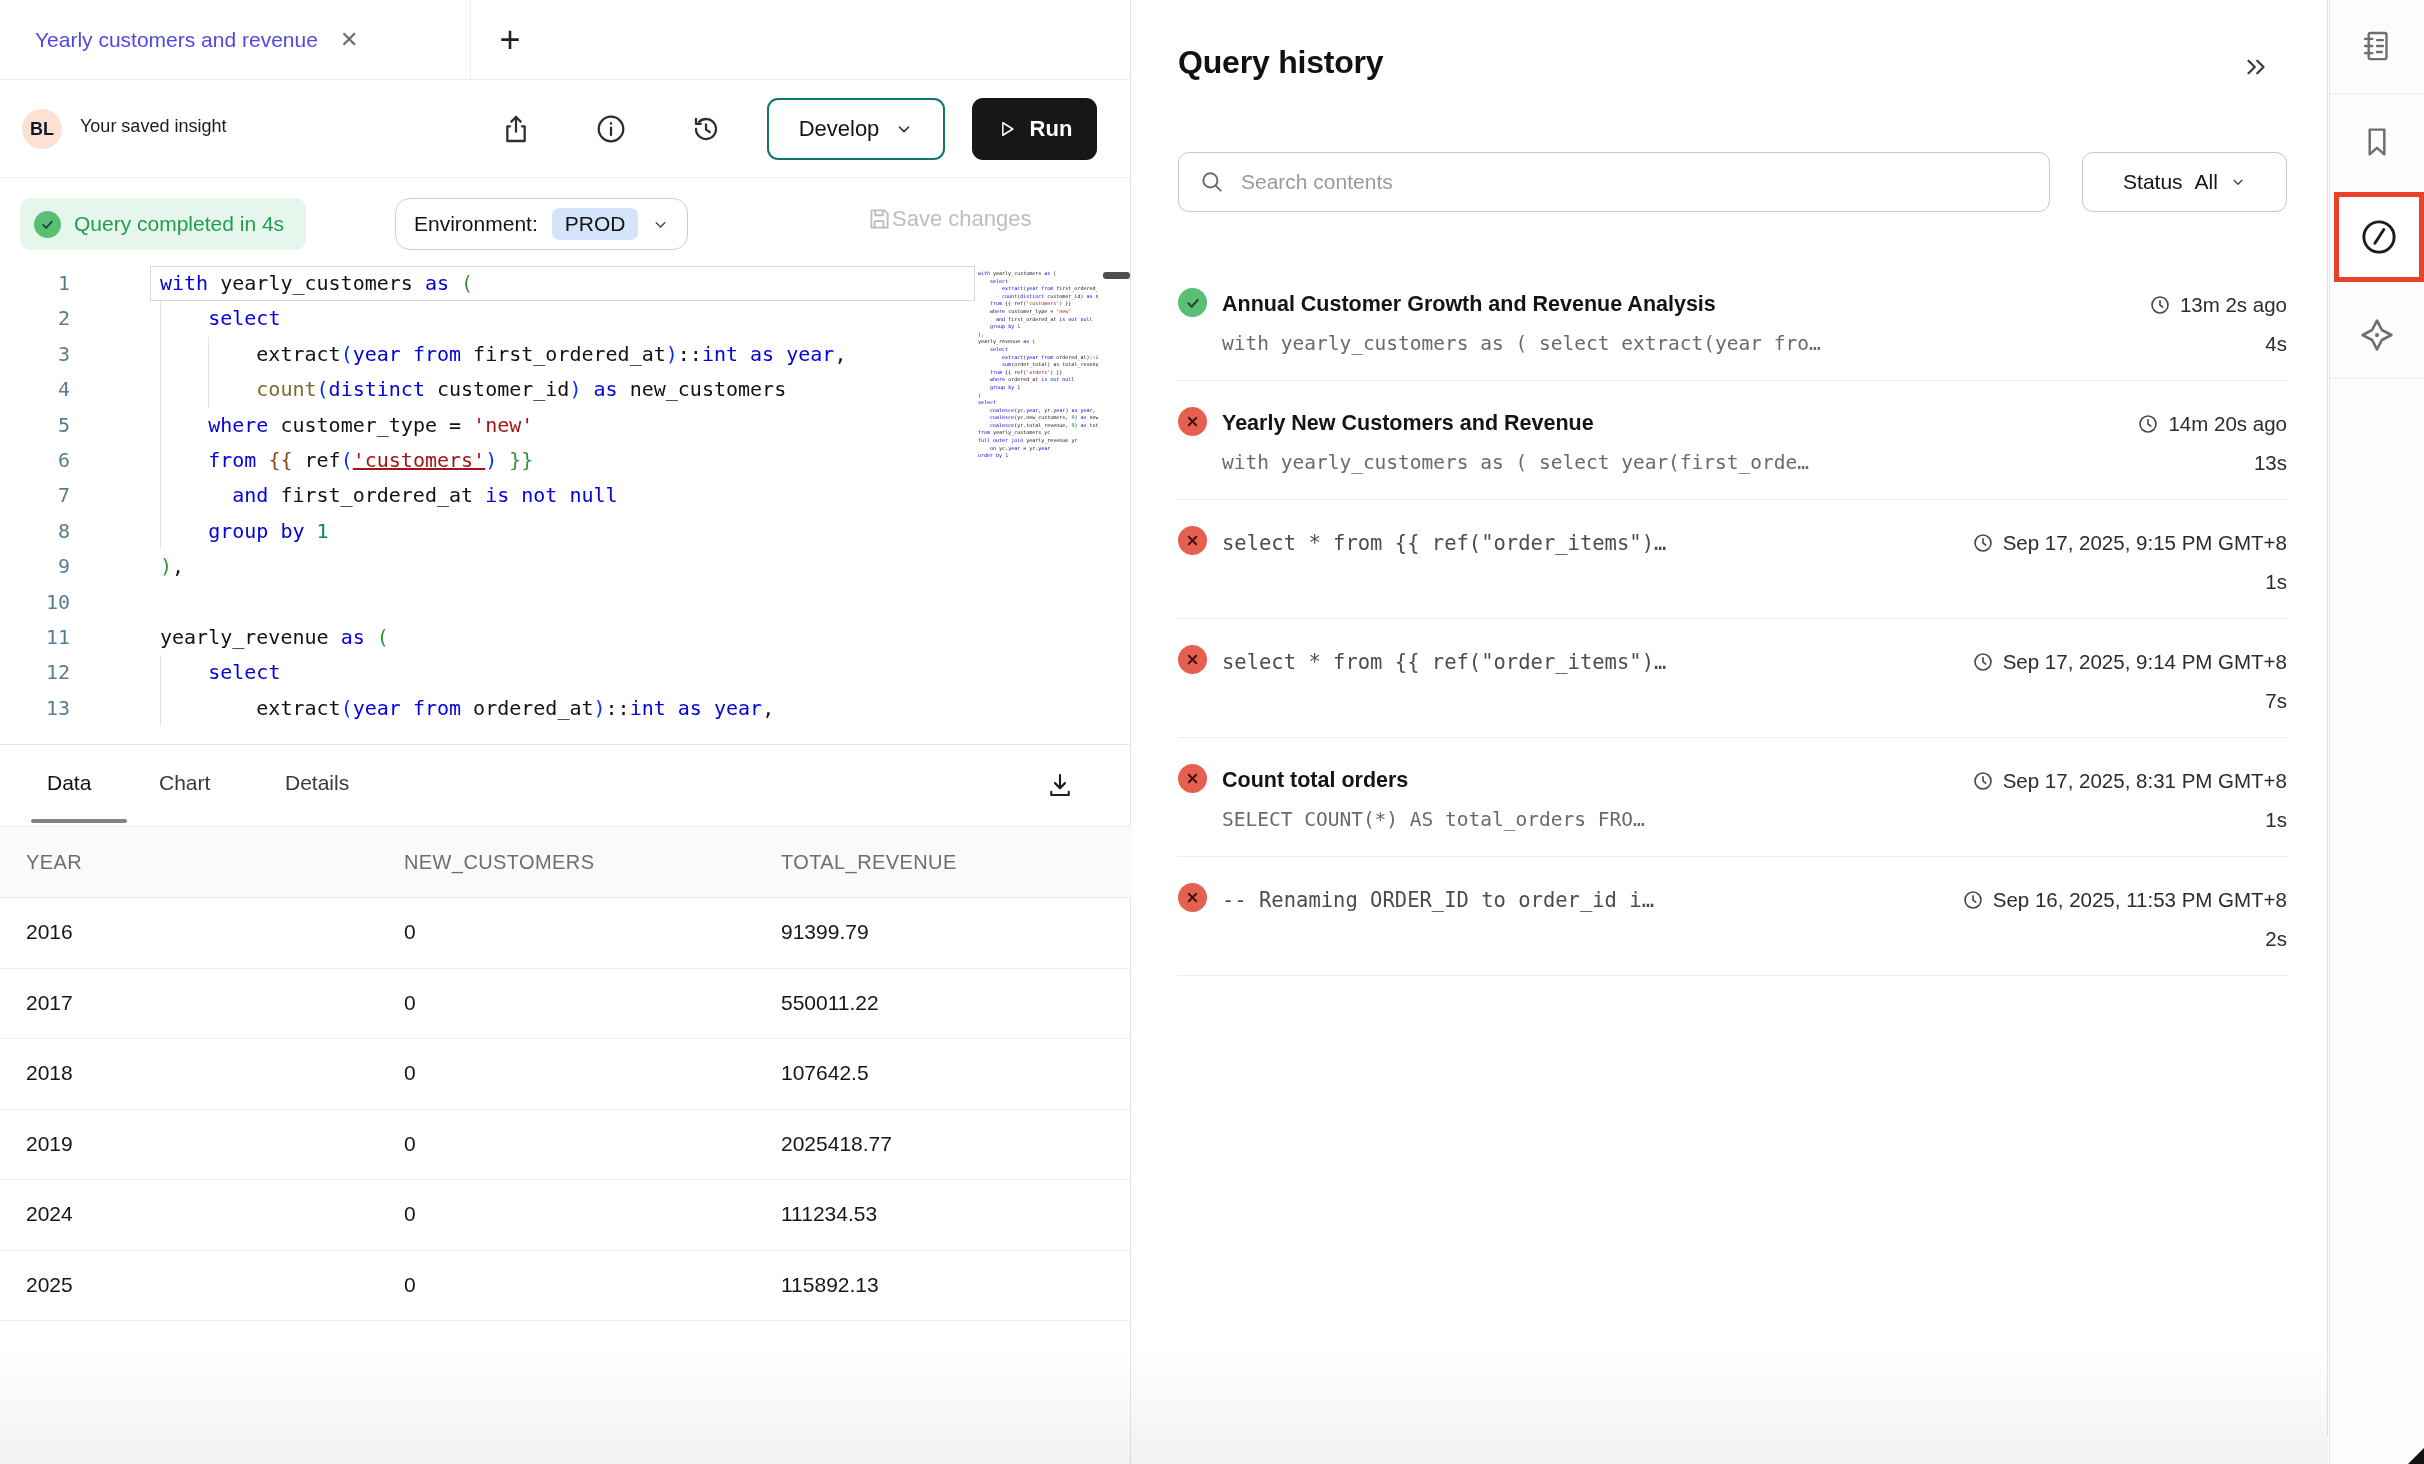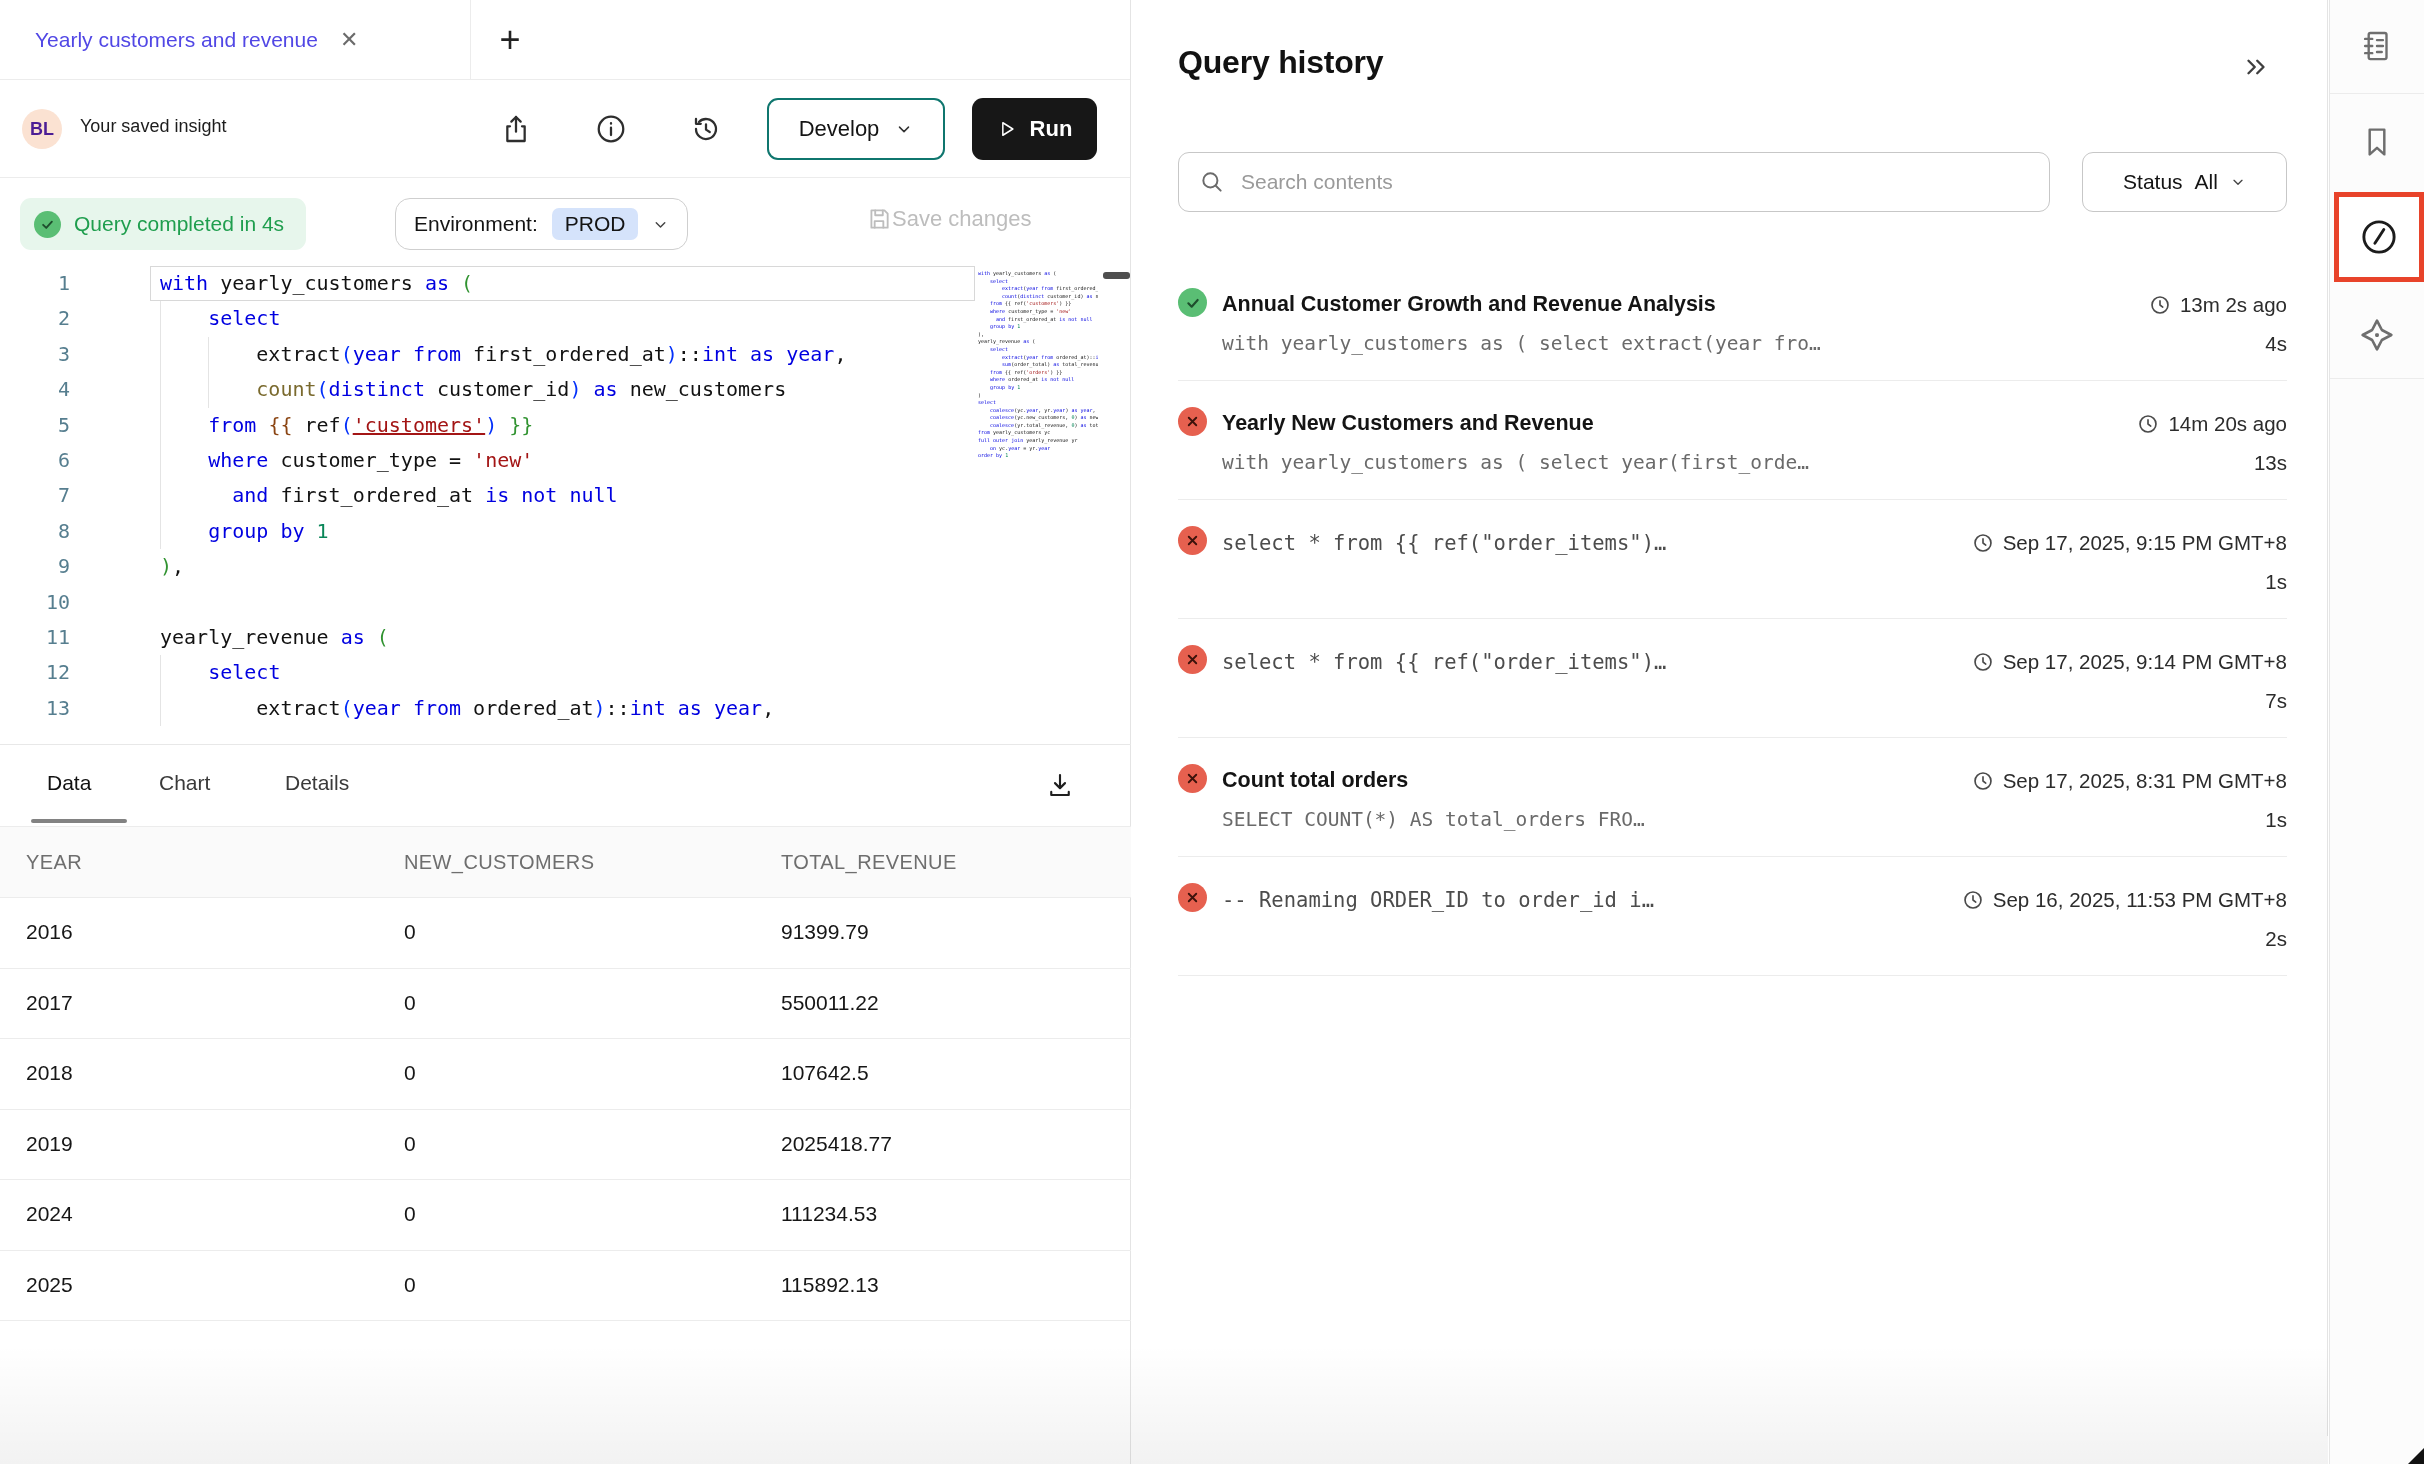--- a/index.html
+++ b/index.html
@@ -15,21 +15,21 @@
 
   .tabbar { position:absolute; left:0; top:0; width:100%; height:80px; border-bottom:1px solid #ececec; }
   .tab-active { position:absolute; left:0; top:0; height:79px; display:flex; align-items:center; padding:0 22px 0 35px; gap:22px; }
   .tab-title { color:var(--accent); font-size:21px; font-weight:500; }
   .tab-close { color:#6b6b6b; cursor:pointer; }
   .tab-divider { position:absolute; left:470px; top:0; width:1px; height:79px; background:#ececec; }
   .tab-plus { position:absolute; left:492px; top:22px; width:36px; height:36px; display:flex; align-items:center; justify-content:center; }
 
   .toolbar { position:absolute; left:0; top:80px; width:100%; height:98px; border-bottom:1px solid #ececec; }
   .avatar { position:absolute; left:22px; top:109px; width:40px; height:40px; border-radius:50%; background:#fbe2d2;
-            display:flex; align-items:center; justify-content:center; font-size:18px; font-weight:700; color:#4c1d95; }
+            display:flex; align-items:center; justify-content:center; font-size:18px; font-weight:700; color:#0f172a; }
   .saved-label { position:absolute; left:80px; top:116px; font-size:18px; color:#1c1c1c; }
   .tbicon { position:absolute; top:110px; width:38px; height:38px; display:flex; align-items:center; justify-content:center; color:#2e2e2e; }
   .tbicon.share { left:497px; } .tbicon.info { left:592px; } .tbicon.hist { left:687px; }
   .develop-btn { position:absolute; left:767px; top:98px; width:178px; height:62px; border:2px solid #0f766e; border-radius:11px;
                  display:flex; align-items:center; justify-content:center; gap:16px; font-size:22px; color:#141414; background:#fff; }
   .run-btn { position:absolute; left:972px; top:98px; width:125px; height:62px; background:var(--run); border-radius:11px;
              display:flex; align-items:center; justify-content:center; gap:13px; color:#fff; font-size:22px; font-weight:600; }
 
   .status-pill { position:absolute; left:20px; top:198px; height:52px; background:#e7f6ec; border-radius:11px;
                  display:flex; align-items:center; gap:13px; padding:0 22px 0 14px; }
@@ -196,22 +196,22 @@
           <div>10</div>
           <div>11</div>
           <div>12</div>
           <div>13</div>
         </div>
       <div class="code-area" id="code-area">
           <div class="code-line"><span class="tk-kw">with</span><span class="tk-p"> yearly_customers </span><span class="tk-kw">as</span><span class="tk-p"> </span><span class="tk-br2">(</span></div>
           <div class="code-line"><span class="tk-p">    </span><span class="tk-kw">select</span></div>
           <div class="code-line"><span class="tk-p">        extract</span><span class="tk-br1">(</span><span class="tk-kw">year</span><span class="tk-p"> </span><span class="tk-kw">from</span><span class="tk-p"> first_ordered_at</span><span class="tk-br1">)</span><span class="tk-p">::</span><span class="tk-kw">int</span><span class="tk-p"> </span><span class="tk-kw">as</span><span class="tk-p"> </span><span class="tk-kw">year</span><span class="tk-p">,</span></div>
           <div class="code-line"><span class="tk-p">        </span><span class="tk-fn">count</span><span class="tk-br1">(</span><span class="tk-kw">distinct</span><span class="tk-p"> customer_id</span><span class="tk-br1">)</span><span class="tk-p"> </span><span class="tk-kw">as</span><span class="tk-p"> new_customers</span></div>
+          <div class="code-line"><span class="tk-p">    </span><span class="tk-kw">where</span><span class="tk-p"> customer_type = </span><span class="tk-str">'new'</span></div>
           <div class="code-line"><span class="tk-p">    </span><span class="tk-kw">from</span><span class="tk-p"> </span><span class="tk-brc">{{</span><span class="tk-p"> ref</span><span class="tk-br1">(</span><span class="tk-link">'customers'</span><span class="tk-br1">)</span><span class="tk-p"> </span><span class="tk-br2">}}</span></div>
-          <div class="code-line"><span class="tk-p">    </span><span class="tk-kw">where</span><span class="tk-p"> customer_type = </span><span class="tk-str">'new'</span></div>
           <div class="code-line"><span class="tk-p">      </span><span class="tk-kw">and</span><span class="tk-p"> first_ordered_at </span><span class="tk-kw">is</span><span class="tk-p"> </span><span class="tk-kw">not</span><span class="tk-p"> </span><span class="tk-kw">null</span></div>
           <div class="code-line"><span class="tk-p">    </span><span class="tk-kw">group</span><span class="tk-p"> </span><span class="tk-kw">by</span><span class="tk-p"> </span><span class="tk-num">1</span></div>
           <div class="code-line"><span class="tk-br2">)</span><span class="tk-p">,</span></div>
           <div class="code-line"></div>
           <div class="code-line"><span class="tk-p">yearly_revenue </span><span class="tk-kw">as</span><span class="tk-p"> </span><span class="tk-br2">(</span></div>
           <div class="code-line"><span class="tk-p">    </span><span class="tk-kw">select</span></div>
           <div class="code-line"><span class="tk-p">        extract</span><span class="tk-br1">(</span><span class="tk-kw">year</span><span class="tk-p"> </span><span class="tk-kw">from</span><span class="tk-p"> ordered_at</span><span class="tk-br1">)</span><span class="tk-p">::</span><span class="tk-kw">int</span><span class="tk-p"> </span><span class="tk-kw">as</span><span class="tk-p"> </span><span class="tk-kw">year</span><span class="tk-p">,</span></div>
         </div>
       <div class="minimap" id="minimap"><div><span class="tk-kw">with</span><span class="tk-p"> </span><span class="tk-p">yearly_customers</span><span class="tk-p"> </span><span class="tk-kw">as</span><span class="tk-p"> (</span></div><div><span class="tk-p">    </span><span class="tk-kw">select</span></div><div><span class="tk-p">        </span><span class="tk-kw">extract</span><span class="tk-p">(</span><span class="tk-kw">year</span><span class="tk-p"> </span><span class="tk-kw">from</span><span class="tk-p"> </span><span class="tk-p">first_ordered_at</span></div><div><span class="tk-p">        </span><span class="tk-kw">count</span><span class="tk-p">(</span><span class="tk-kw">distinct</span><span class="tk-p"> </span><span class="tk-p">customer_id</span><span class="tk-p">) </span><span class="tk-kw">as</span><span class="tk-p"> </span><span class="tk-p">new_customers</span></div><div><span class="tk-p">    </span><span class="tk-kw">from</span><span class="tk-p"> {{ </span><span class="tk-p">ref</span><span class="tk-p">(</span><span class="tk-str">'customers'</span><span class="tk-p">) }}</span></div><div><span class="tk-p">    </span><span class="tk-kw">where</span><span class="tk-p"> </span><span class="tk-p">customer_type</span><span class="tk-p"> = </span><span class="tk-str">'new'</span></div><div><span class="tk-p">      </span><span class="tk-kw">and</span><span class="tk-p"> </span><span class="tk-p">first_ordered_at</span><span class="tk-p"> </span><span class="tk-kw">is</span><span class="tk-p"> </span><span class="tk-kw">not</span><span class="tk-p"> </span><span class="tk-kw">null</span></div><div><span class="tk-p">    </span><span class="tk-kw">group</span><span class="tk-p"> </span><span class="tk-kw">by</span><span class="tk-p"> </span><span class="tk-num">1</span></div><div><span class="tk-p">),</span></div><div></div><div><span class="tk-p">yearly_revenue</span><span class="tk-p"> </span><span class="tk-kw">as</span><span class="tk-p"> (</span></div><div><span class="tk-p">    </span><span class="tk-kw">select</span></div><div><span class="tk-p">        </span><span class="tk-kw">extract</span><span class="tk-p">(</span><span class="tk-kw">year</span><span class="tk-p"> </span><span class="tk-kw">from</span><span class="tk-p"> </span><span class="tk-p">ordered_at</span><span class="tk-p">)::</span><span class="tk-kw">int</span></div><div><span class="tk-p">        </span><span class="tk-kw">sum</span><span class="tk-p">(</span><span class="tk-p">order_total</span><span class="tk-p">) </span><span class="tk-kw">as</span><span class="tk-p"> </span><span class="tk-p">total_revenue</span></div><div><span class="tk-p">    </span><span class="tk-kw">from</span><span class="tk-p"> {{ </span><span class="tk-p">ref</span><span class="tk-p">(</span><span class="tk-str">'orders'</span><span class="tk-p">) }}</span></div><div><span class="tk-p">    </span><span class="tk-kw">where</span><span class="tk-p"> </span><span class="tk-p">ordered_at</span><span class="tk-p"> </span><span class="tk-kw">is</span><span class="tk-p"> </span><span class="tk-kw">not</span><span class="tk-p"> </span><span class="tk-kw">null</span></div><div><span class="tk-p">    </span><span class="tk-kw">group</span><span class="tk-p"> </span><span class="tk-kw">by</span><span class="tk-p"> </span><span class="tk-num">1</span></div><div><span class="tk-p">)</span></div><div></div><div><span class="tk-kw">select</span></div><div><span class="tk-p">    </span><span class="tk-kw">coalesce</span><span class="tk-p">(</span><span class="tk-p">yc</span><span class="tk-p">.</span><span class="tk-kw">year</span><span class="tk-p">, </span><span class="tk-p">yr</span><span class="tk-p">.</span><span class="tk-kw">year</span><span class="tk-p">) </span><span class="tk-kw">as</span><span class="tk-p"> </span><span class="tk-kw">year</span><span class="tk-p">,</span></div><div><span class="tk-p">    </span><span class="tk-kw">coalesce</span><span class="tk-p">(</span><span class="tk-p">yc</span><span class="tk-p">.</span><span class="tk-p">new_customers</span><span class="tk-p">, </span><span class="tk-num">0</span><span class="tk-p">) </span><span class="tk-kw">as</span><span class="tk-p"> </span><span class="tk-p">new_customers</span></div><div><span class="tk-p">    </span><span class="tk-kw">coalesce</span><span class="tk-p">(</span><span class="tk-p">yr</span><span class="tk-p">.</span><span class="tk-p">total_revenue</span><span class="tk-p">, </span><span class="tk-num">0</span><span class="tk-p">) </span><span class="tk-kw">as</span><span class="tk-p"> </span><span class="tk-p">total_revenue</span></div><div><span class="tk-kw">from</span><span class="tk-p"> </span><span class="tk-p">yearly_customers</span><span class="tk-p"> </span><span class="tk-p">yc</span></div><div><span class="tk-kw">full</span><span class="tk-p"> </span><span class="tk-kw">outer</span><span class="tk-p"> </span><span class="tk-kw">join</span><span class="tk-p"> </span><span class="tk-p">yearly_revenue</span><span class="tk-p"> </span><span class="tk-p">yr</span></div><div><span class="tk-p">    </span><span class="tk-kw">on</span><span class="tk-p"> </span><span class="tk-p">yc</span><span class="tk-p">.</span><span class="tk-kw">year</span><span class="tk-p"> = </span><span class="tk-p">yr</span><span class="tk-p">.</span><span class="tk-kw">year</span></div><div><span class="tk-kw">order</span><span class="tk-p"> </span><span class="tk-kw">by</span><span class="tk-p"> </span><span class="tk-num">1</span></div></div>
       <div class="scroll-thumb"></div>

